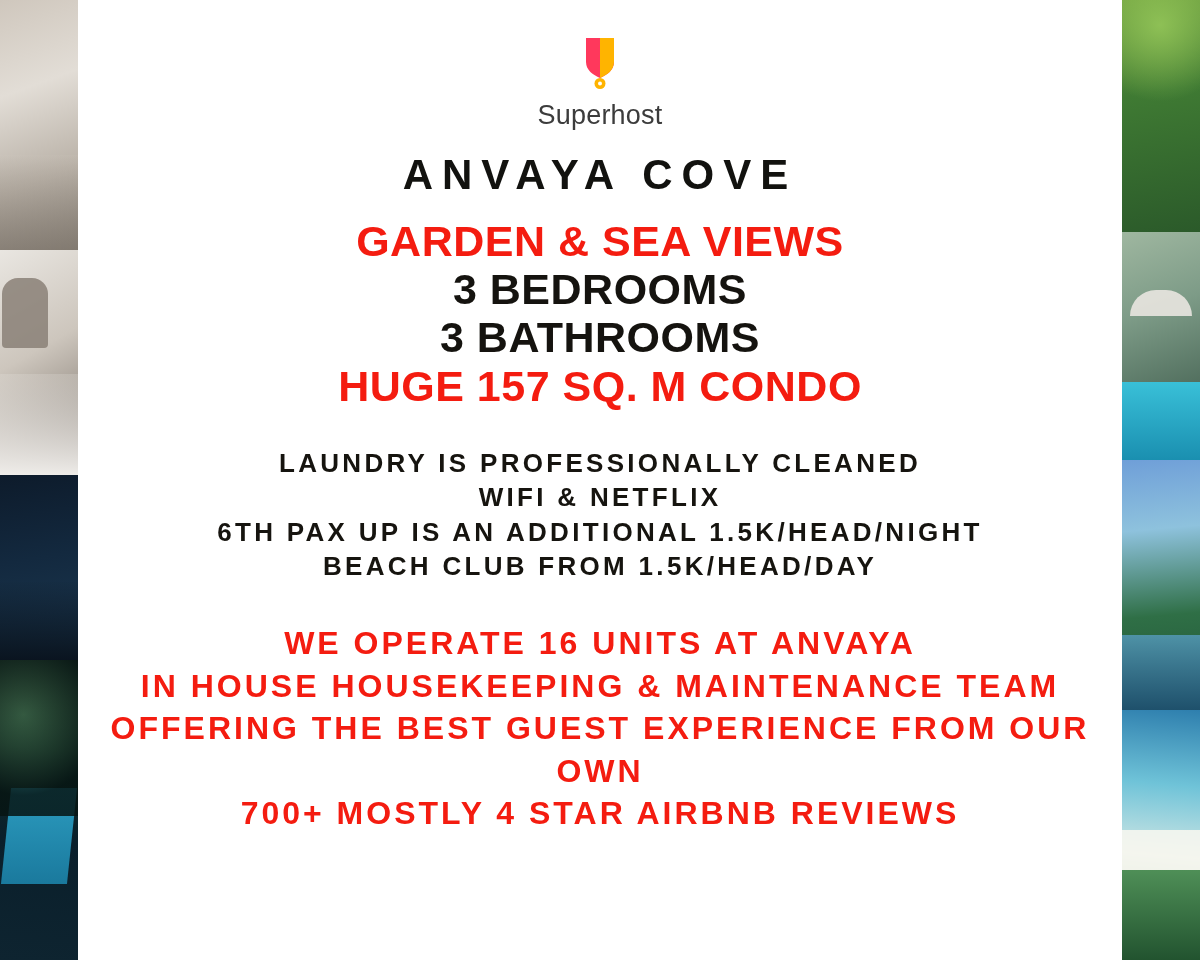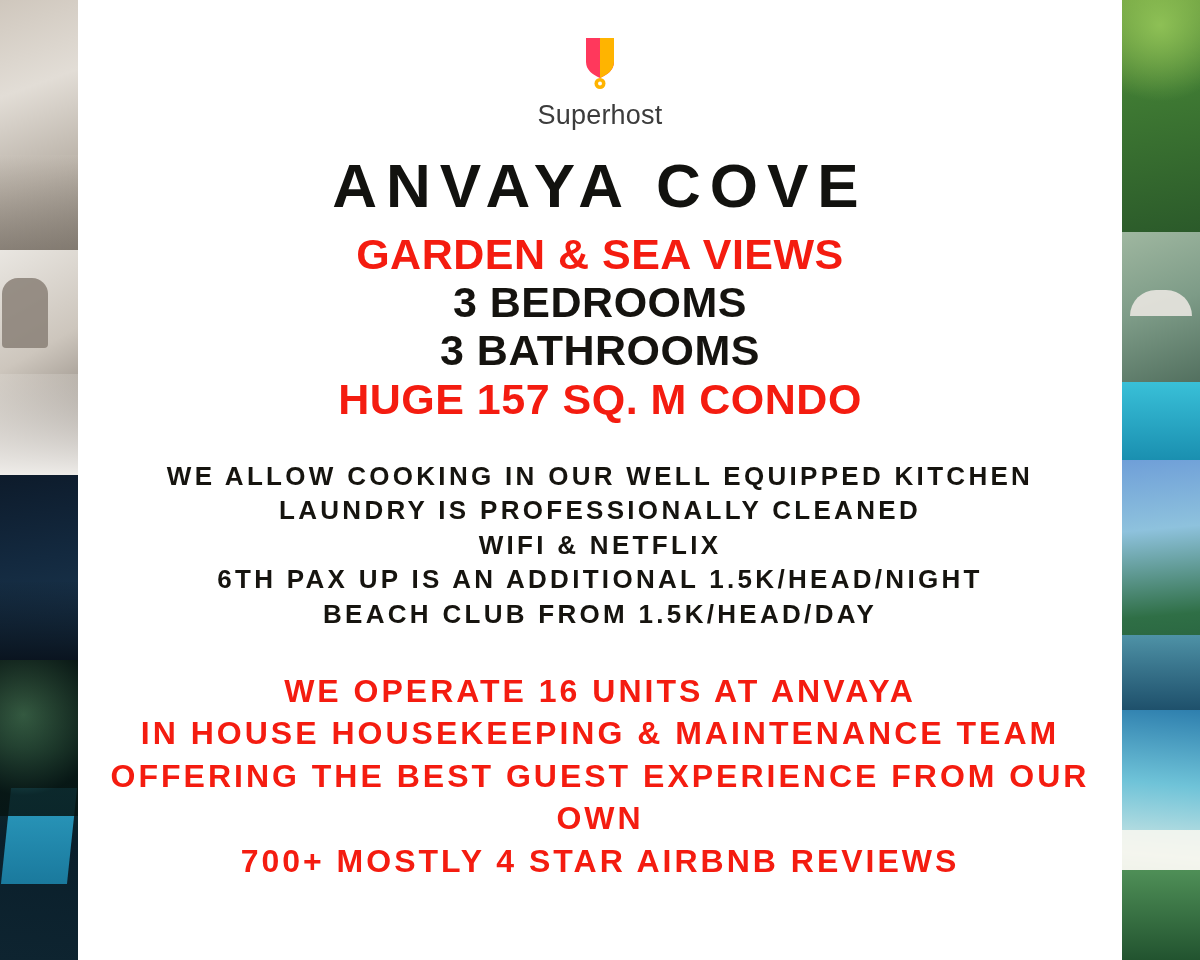--- a/index.html
+++ b/index.html
@@ -143,30 +143,30 @@
   .superhost-label {
     margin-top: 10px;
     font-size: 27px;
     color: #3c3c3c;
     font-weight: 400;
     letter-spacing: 0.2px;
   }
 
   .title {
     margin-top: 22px;
-    font-size: 62px;
+    font-size: 42px;
     font-weight: 700;
     letter-spacing: 9px;
     color: #12120f;
     text-align: center;
     line-height: 1.05;
   }
 
   .headline-block {
-    margin-top: 12px;
+    margin-top: 20px;
     text-align: center;
     line-height: 1.12;
   }
   .hl {
     font-size: 43px;
     font-weight: 700;
     letter-spacing: 0.5px;
     color: #15130f;
     display: block;
   }
@@ -227,21 +227,20 @@
     <div class="title">ANVAYA COVE</div>
 
     <div class="headline-block">
       <span class="hl red">GARDEN &amp; SEA VIEWS</span>
       <span class="hl">3 BEDROOMS</span>
       <span class="hl">3 BATHROOMS</span>
       <span class="hl red">HUGE 157 SQ. M CONDO</span>
     </div>
 
     <div class="features">
-      <span class="feat">WE ALLOW COOKING IN OUR WELL EQUIPPED KITCHEN</span>
       <span class="feat">LAUNDRY IS PROFESSIONALLY CLEANED</span>
       <span class="feat">WIFI &amp; NETFLIX</span>
       <span class="feat">6TH PAX UP IS AN ADDITIONAL 1.5K/HEAD/NIGHT</span>
       <span class="feat">BEACH CLUB FROM 1.5K/HEAD/DAY</span>
     </div>
 
     <div class="promo">
       <span class="promo-line">WE OPERATE 16 UNITS AT ANVAYA</span>
       <span class="promo-line">IN HOUSE HOUSEKEEPING &amp; MAINTENANCE TEAM</span>
       <span class="promo-line">OFFERING THE BEST GUEST EXPERIENCE FROM OUR OWN</span>

